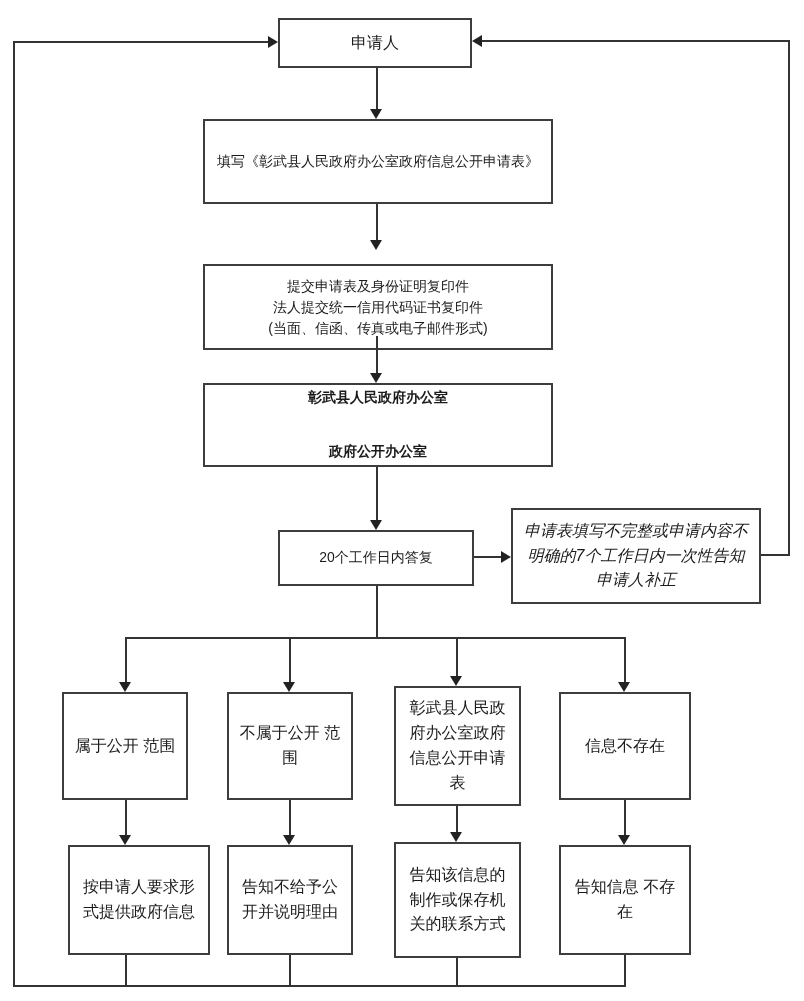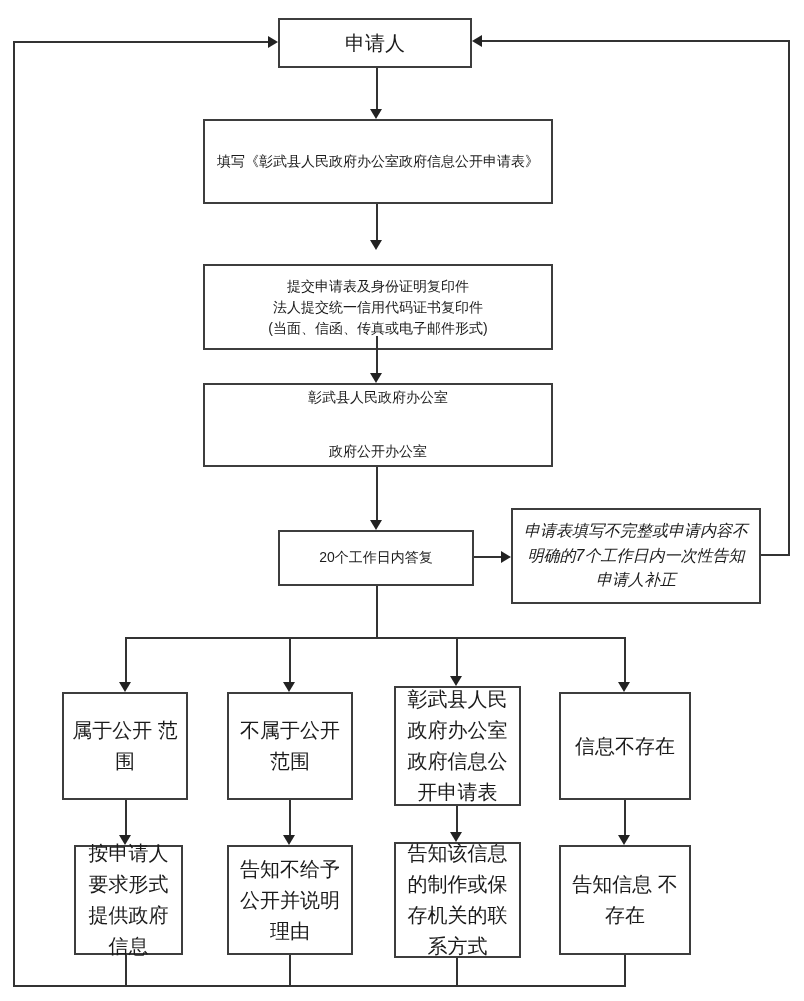--- a/index.html
+++ b/index.html
@@ -7,22 +7,22 @@
     position:relative;width:804px;height:1001px;background:#ffffff;
     font-family:"Liberation Sans",sans-serif;color:#1b1b1b;overflow:hidden;
   }
   .box{
     position:absolute;background:#ffffff;border:2px solid #3d3d3d;
     display:flex;flex-direction:column;align-items:center;justify-content:center;
     text-align:center;box-sizing:border-box;line-height:1.55;
   }
   .fs18{font-size:14px;}
   .fs17{font-size:16px;font-style:italic;}
-  .fs16{font-size:20px;}
-  .bold{font-weight:400;gap:32px;}
+  .fs16{font-size:16px;}
+  .bold{font-weight:700;gap:32px;}
   .vline,.hline{position:absolute;background:#333333;}
   .vline{width:2px;}
   .hline{height:2px;}
   .arr-down{
     position:absolute;width:0;height:0;
     border-left:6px solid transparent;border-right:6px solid transparent;
     border-top:10px solid #222222;
   }
   .arr-right{
     position:absolute;width:0;height:0;
@@ -77,21 +77,21 @@
   </div>
 
   <div class="box fs16 pad" style="left:394px;top:686px;width:127px;height:120px;">
     <div>彰武县人民政府办公室政府信息公开申请表</div>
   </div>
 
   <div class="box fs16 pad" style="left:559px;top:692px;width:132px;height:108px;">
     <div>信息不存在</div>
   </div>
 
-  <div class="box fs16 pad" style="left:74px;top:845px;width:109px;height:110px;">
+  <div class="box fs16 pad" style="left:68px;top:845px;width:142px;height:110px;">
     <div>按申请人要求形式提供政府信息</div>
   </div>
 
   <div class="box fs16 pad" style="left:227px;top:845px;width:126px;height:110px;">
     <div>告知不给予公开并说明理由</div>
   </div>
 
   <div class="box fs16 pad" style="left:394px;top:842px;width:127px;height:116px;">
     <div>告知该信息的制作或保存机关的联系方式</div>
   </div>

